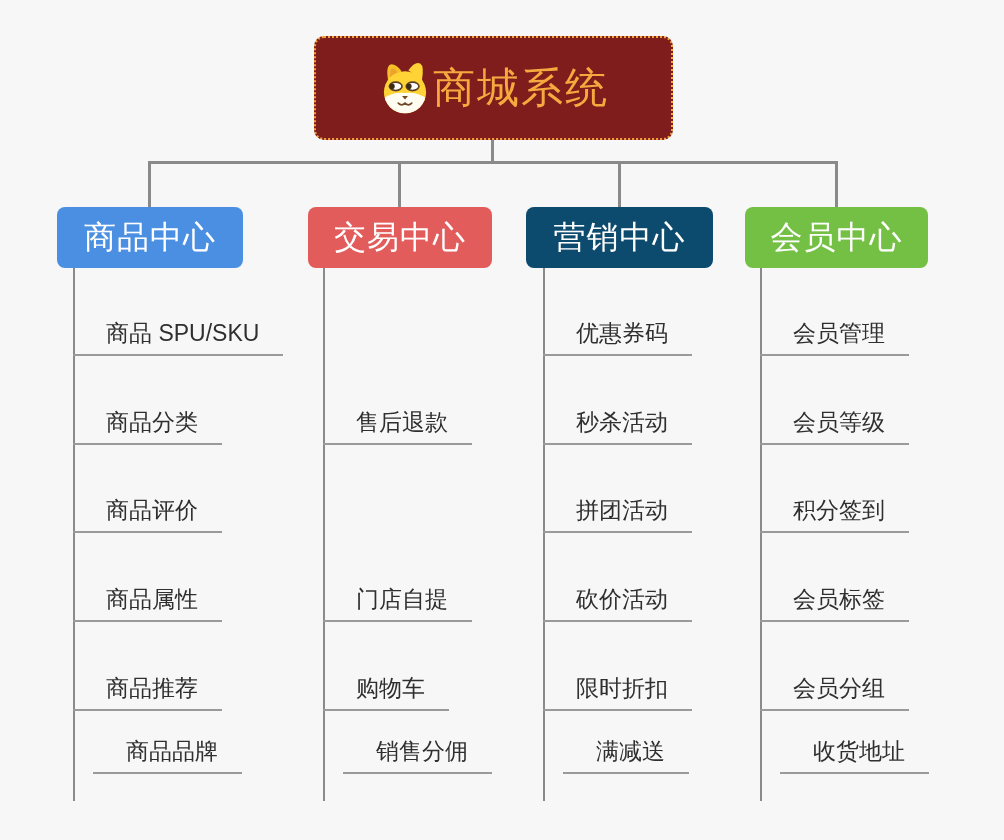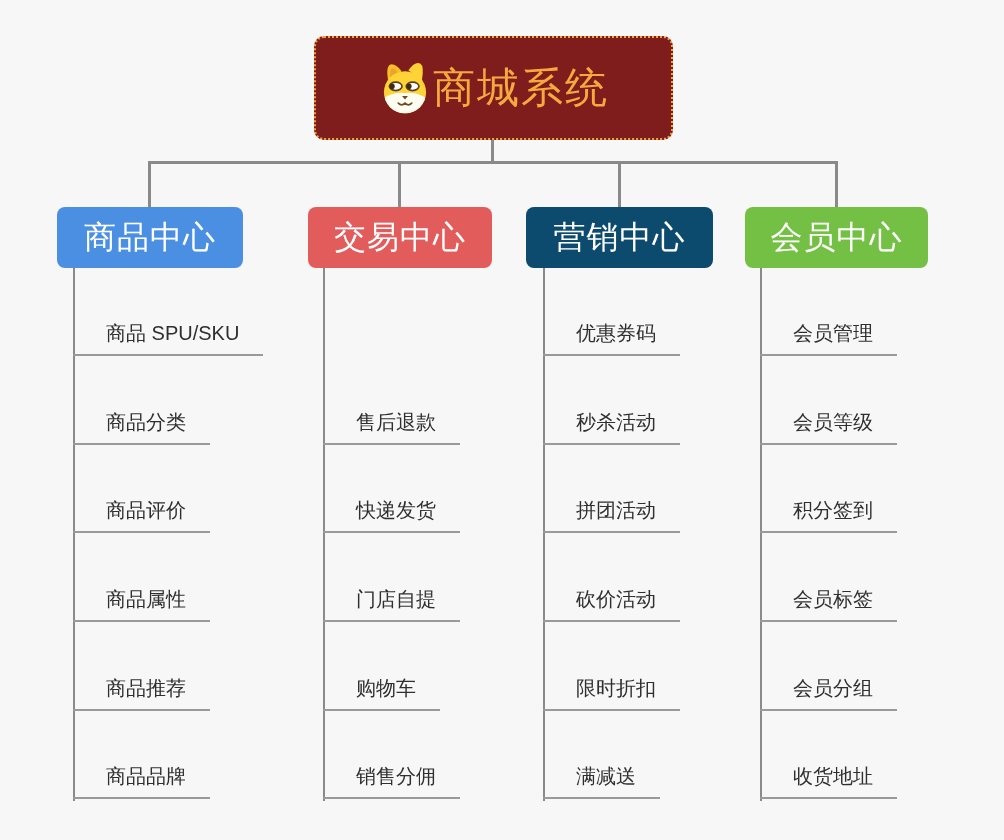--- a/index.html
+++ b/index.html
@@ -64,32 +64,32 @@
   .column.c3{left:760px;padding-left:12px;}
   .colline{
     position:absolute;left:0;top:0;width:2px;height:533px;
     background:#8a8a8a;
   }
   .item{
     position:absolute;left:0;
     width:max-content;
     padding:0 24px 6px 33px;
     border-bottom:2px solid #9a9a9a;
-    font-size:20px;
+    font-size:23px;
     line-height:30px;
     color:#2f2f2f;
     white-space:nowrap;
     cursor:pointer;
   }
   .item.s0{top:50px;}
   .item.s1{top:139px;}
   .item.s2{top:227px;}
   .item.s3{top:316px;}
   .item.s4{top:405px;}
-  .item.s5{top:493px;}
+  .item.s5{top:468px;margin-left:20px;}
 </style>
 </head>
 <body>
 
 <div class="canvas">
 
   <div class="root-node">
     <svg width="54" height="54" viewBox="0 0 64 64" aria-hidden="true">
       <path d="M12 23 Q9 6 15 4 Q21 3 28 12 Z" fill="#f7c028"></path>
       <path d="M14.5 20 Q13.5 10 16.5 9 Q20 8.5 24 14 Z" fill="#eda42e"></path>
@@ -129,21 +129,20 @@
     <span class="item s1">商品分类</span>
     <span class="item s2">商品评价</span>
     <span class="item s3">商品属性</span>
     <span class="item s4">商品推荐</span>
     <span class="item s5">商品品牌</span>
   </div>
 
   <div class="column c1">
     <div class="colline"></div>
     <span class="item s1">售后退款</span>
-    <span class="item s2">快递发货</span>
     <span class="item s3">门店自提</span>
     <span class="item s4">购物车</span>
     <span class="item s5">销售分佣</span>
   </div>
 
   <div class="column c2">
     <div class="colline"></div>
     <span class="item s0">优惠券码</span>
     <span class="item s1">秒杀活动</span>
     <span class="item s2">拼团活动</span>

